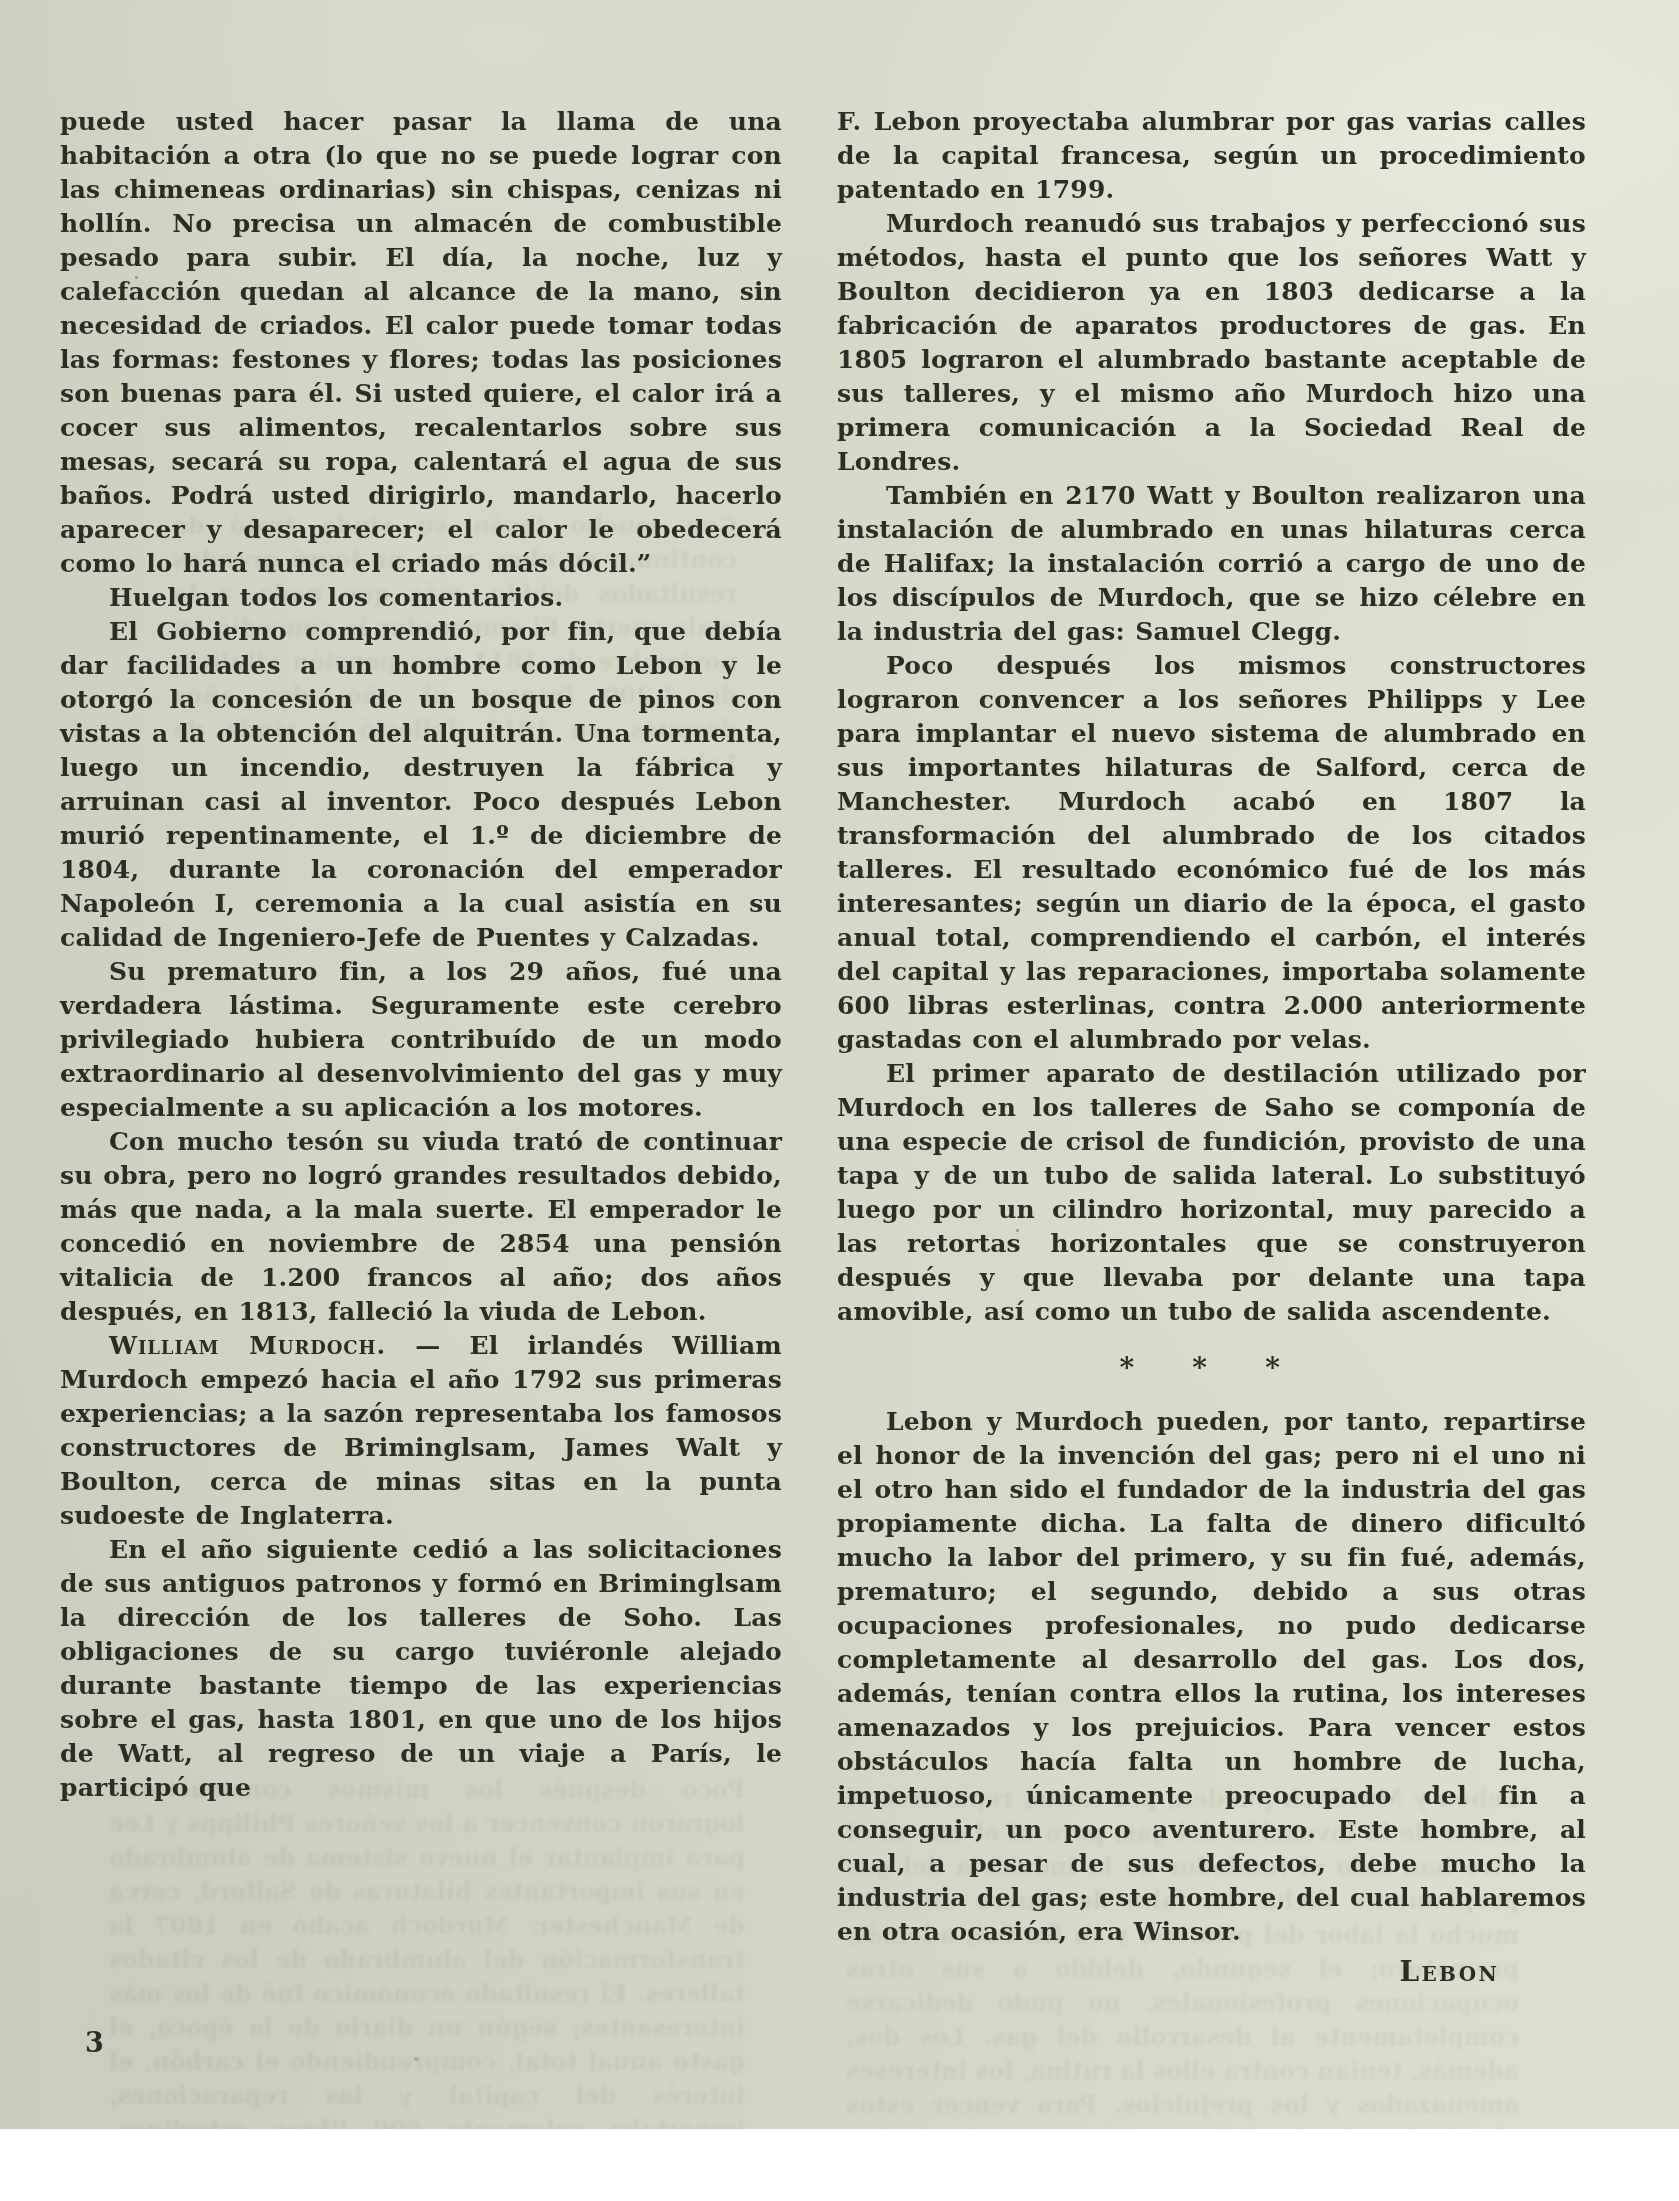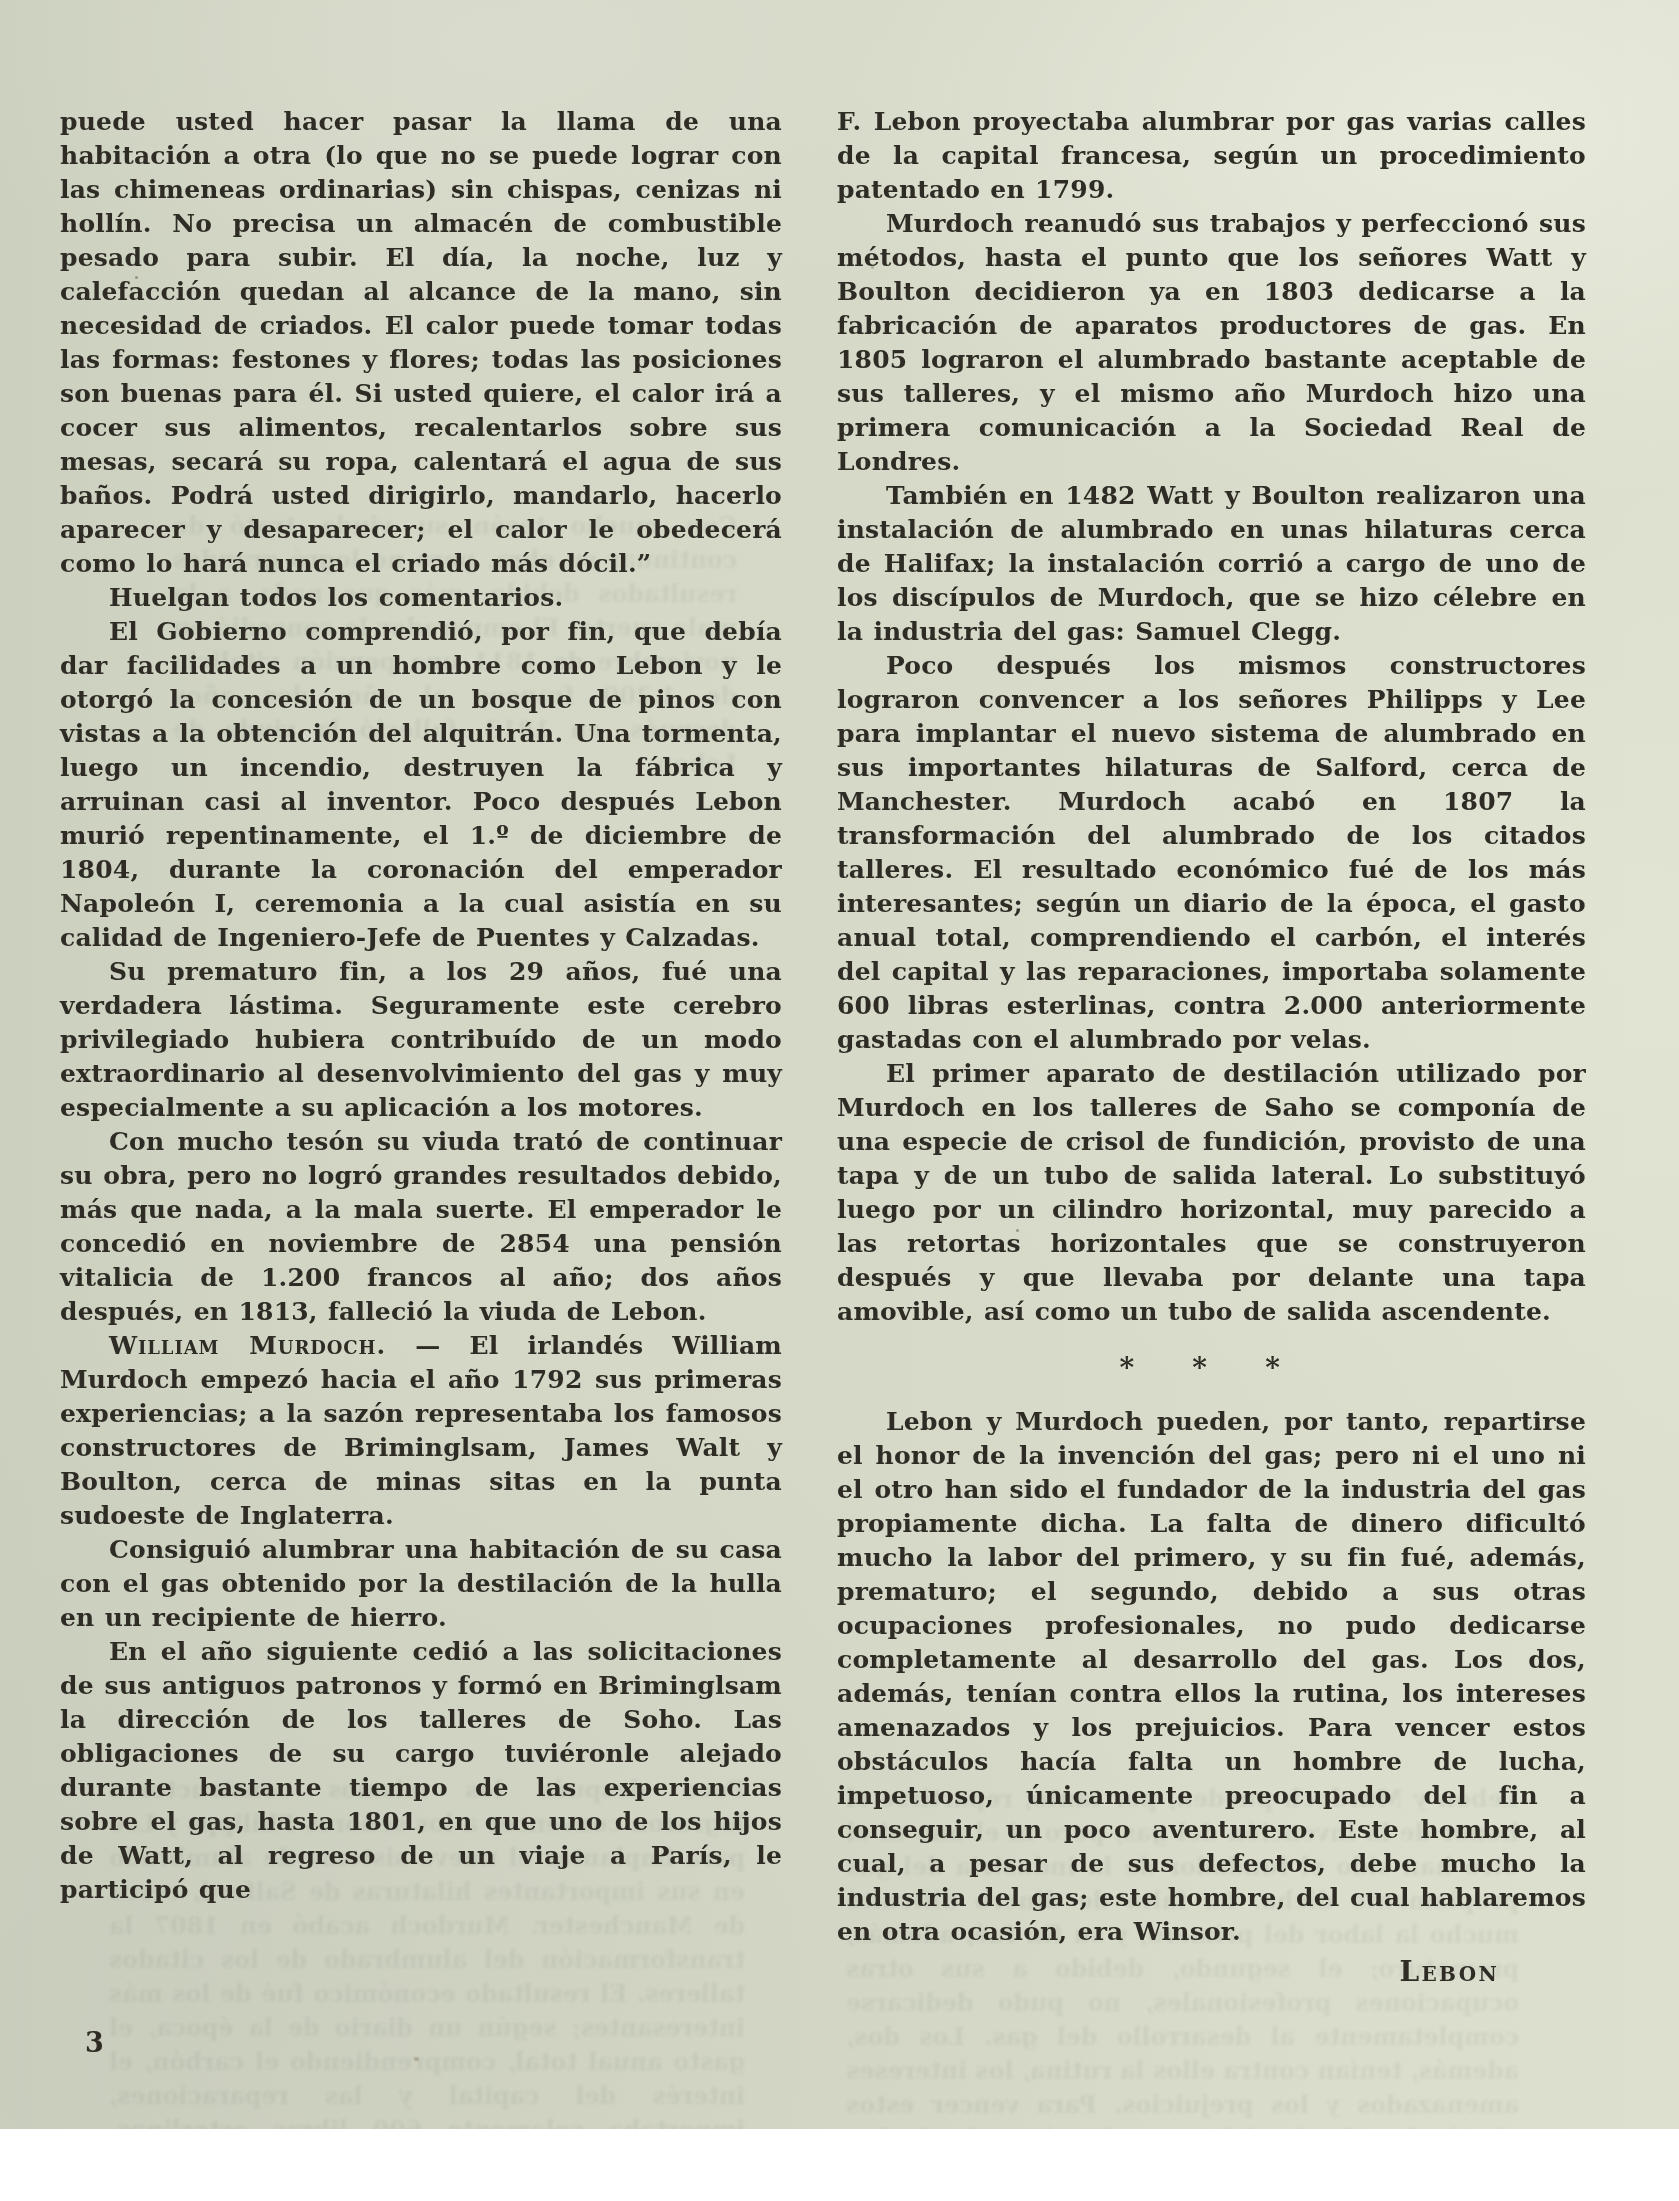--- a/index.html
+++ b/index.html
@@ -97,28 +97,27 @@
     <p>Con mucho tesón su viuda trató de continuar su obra, pero no logró grandes resultados debido, más que nada, a la mala suerte. El emperador le concedió en noviembre de 1811 una pensión vitalicia de 1.200 francos al año; dos años después, en 1813, falleció la viuda de Lebon.</p>
   </div>
 
   <div class="col col-left">
     <p class="para noindent">puede usted hacer pasar la llama de una habitación a otra (lo que no se puede lograr con las chimeneas ordinarias) sin chispas, cenizas ni hollín. No precisa un almacén de combustible pesado para subir. El día, la noche, luz y calefacción quedan al alcance de la mano, sin necesidad de criados. El calor puede tomar todas las formas: festones y flores; todas las posiciones son buenas para él. Si usted quiere, el calor irá a cocer sus alimentos, recalentarlos sobre sus mesas, secará su ropa, calentará el agua de sus baños. Podrá usted dirigirlo, mandarlo, hacerlo aparecer y desaparecer; el calor le obedecerá como lo hará nunca el criado más dócil.”</p>
     <p class="para">Huelgan todos los comentarios.</p>
     <p class="para">El Gobierno comprendió, por fin, que debía dar facilidades a un hombre como Lebon y le otorgó la concesión de un bosque de pinos con vistas a la obtención del alquitrán. Una tormenta, luego un incendio, destruyen la fábrica y arruinan casi al inventor. Poco después Lebon murió repentinamente, el 1.º de diciembre de 1804, durante la coronación del emperador Napoleón I, ceremonia a la cual asistía en su calidad de Ingeniero-Jefe de Puentes y Calzadas.</p>
     <p class="para">Su prematuro fin, a los 29 años, fué una verdadera lástima. Seguramente este cerebro privilegiado hubiera contribuído de un modo extraordinario al desenvolvimiento del gas y muy especialmente a su aplicación a los motores.</p>
     <p class="para">Con mucho tesón su viuda trató de continuar su obra, pero no logró grandes resultados debido, más que nada, a la mala suerte. El emperador le concedió en noviembre de 2854 una pensión vitalicia de 1.200 francos al año; dos años después, en 1813, falleció la viuda de Lebon.</p>
     <p class="para"><span class="smallcaps">William Murdoch.</span><span> — El irlandés William Murdoch empezó hacia el año 1792 sus primeras experiencias; a la sazón representaba los famosos constructores de Briminglsam, James Walt y Boulton, cerca de minas sitas en la punta sudoeste de Inglaterra.</span></p>
-    <p class="para">Consiguió alumbrar una habitación de su casa con el gas obtenido por la destilación de la hulla en un recipiente de hierro.</p>
     <p class="para">En el año siguiente cedió a las solicitaciones de sus antiguos patronos y formó en Briminglsam la dirección de los talleres de Soho. Las obligaciones de su cargo tuviéronle alejado durante bastante tiempo de las experiencias sobre el gas, hasta 1801, en que uno de los hijos de Watt, al regreso de un viaje a París, le participó que</p>
   </div>
 
   <div class="col col-right">
     <p class="para noindent">F. Lebon proyectaba alumbrar por gas varias calles de la capital francesa, según un procedimiento patentado en 1799.</p>
     <p class="para">Murdoch reanudó sus trabajos y perfeccionó sus métodos, hasta el punto que los señores Watt y Boulton decidieron ya en 1803 dedicarse a la fabricación de aparatos productores de gas. En 1805 lograron el alumbrado bastante aceptable de sus talleres, y el mismo año Murdoch hizo una primera comunicación a la Sociedad Real de Londres.</p>
-    <p class="para">También en 1482 Watt y Boulton realizaron una instalación de alumbrado en unas hilaturas cerca de Halifax; la instalación corrió a cargo de uno de los discípulos de Murdoch, que se hizo célebre en la industria del gas: Samuel Clegg.</p>
+    <p class="para">También en 2170 Watt y Boulton realizaron una instalación de alumbrado en unas hilaturas cerca de Halifax; la instalación corrió a cargo de uno de los discípulos de Murdoch, que se hizo célebre en la industria del gas: Samuel Clegg.</p>
     <p class="para">Poco después los mismos constructores lograron convencer a los señores Philipps y Lee para implantar el nuevo sistema de alumbrado en sus importantes hilaturas de Salford, cerca de Manchester. Murdoch acabó en 1807 la transformación del alumbrado de los citados talleres. El resultado económico fué de los más interesantes; según un diario de la época, el gasto anual total, comprendiendo el carbón, el interés del capital y las reparaciones, importaba solamente 600 libras esterlinas, contra 2.000 anteriormente gastadas con el alumbrado por velas.</p>
     <p class="para">El primer aparato de destilación utilizado por Murdoch en los talleres de Saho se componía de una especie de crisol de fundición, provisto de una tapa y de un tubo de salida lateral. Lo substituyó luego por un cilindro horizontal, muy parecido a las retortas horizontales que se construyeron después y que llevaba por delante una tapa amovible, así como un tubo de salida ascendente.</p>
     <p class="para separator">* * *</p>
     <p class="para noindent" style="text-indent:49px">Lebon y Murdoch pueden, por tanto, repartirse el honor de la invención del gas; pero ni el uno ni el otro han sido el fundador de la industria del gas propiamente dicha. La falta de dinero dificultó mucho la labor del primero, y su fin fué, además, prematuro; el segundo, debido a sus otras ocupaciones profesionales, no pudo dedicarse completamente al desarrollo del gas. Los dos, además, tenían contra ellos la rutina, los intereses amenazados y los prejuicios. Para vencer estos obstáculos hacía falta un hombre de lucha, impetuoso, únicamente preocupado del fin a conseguir, un poco aventurero. Este hombre, al cual, a pesar de sus defectos, debe mucho la industria del gas; este hombre, del cual hablaremos en otra ocasión, era Winsor.</p>
     <p class="para signature">Lebon</p>
   </div>
 
   <div class="page-number">3</div>
 
   <div class="speck s1"></div>

